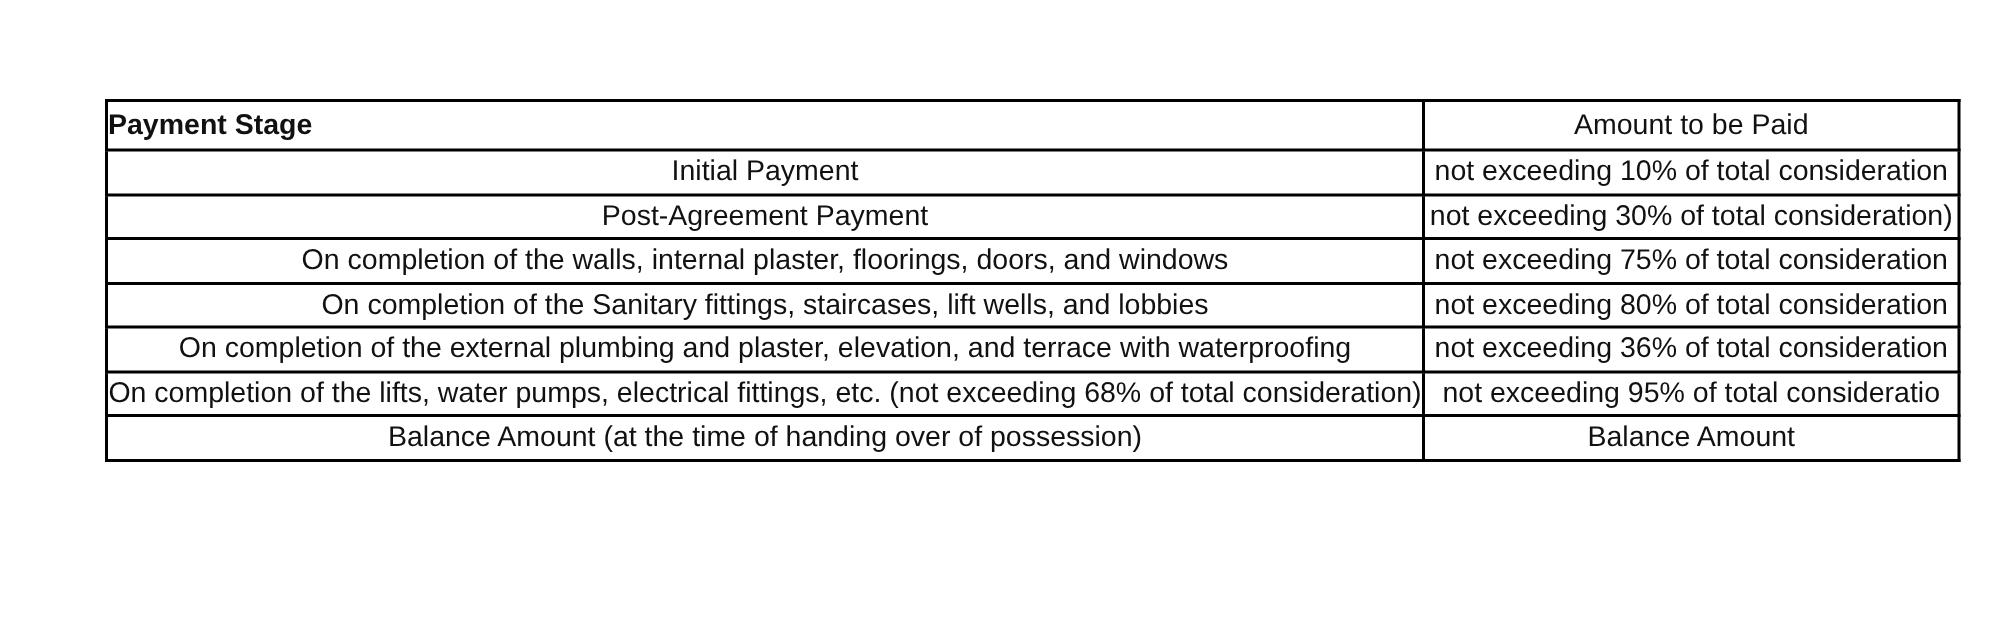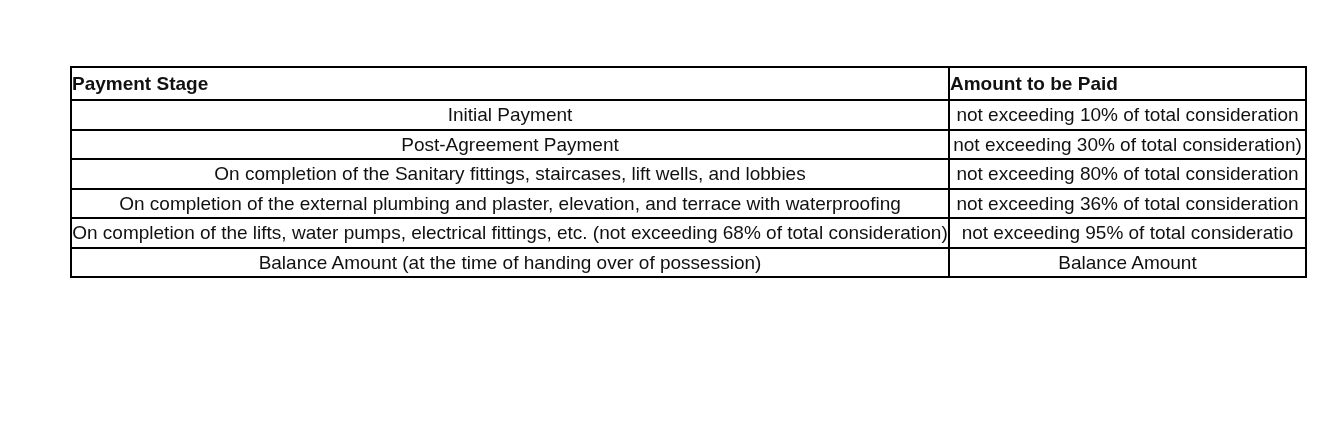--- a/index.html
+++ b/index.html
@@ -38,23 +38,23 @@
   }
   table.payment-schedule thead tr { height: 33px; }
   table.payment-schedule tbody tr { height: 29.5px; }
   th.stage-head {
     text-align: left;
     padding-left: 7px;
     font-size: 20.5px;
     font-weight: bold;
   }
   th.amount-head {
-    text-align: left;
+    text-align: center;
     font-size: 20.5px;
-    font-weight: bold;
+    font-weight: normal;
   }
   td.stage-cell {
     text-align: center;
     padding-left: 7px;
     padding-right: 1px;
   }
   td.amount-cell {
     text-align: center;
   }
 </style>
@@ -75,20 +75,24 @@
   <tbody>
     <tr>
       <td class="stage-cell">Initial Payment</td>
       <td class="amount-cell">not exceeding 10% of total consideration</td>
     </tr>
     <tr>
       <td class="stage-cell">Post-Agreement Payment</td>
       <td class="amount-cell">not exceeding 30% of total consideration)</td>
     </tr>
     <tr>
+      <td class="stage-cell">On completion of the walls, internal plaster, floorings, doors, and windows</td>
+      <td class="amount-cell">not exceeding 75% of total consideration</td>
+    </tr>
+    <tr>
       <td class="stage-cell">On completion of the Sanitary fittings, staircases, lift wells, and lobbies</td>
       <td class="amount-cell">not exceeding 80% of total consideration</td>
     </tr>
     <tr>
       <td class="stage-cell">On completion of the external plumbing and plaster, elevation, and terrace with waterproofing</td>
       <td class="amount-cell">not exceeding 36% of total consideration</td>
     </tr>
     <tr>
       <td class="stage-cell">On completion of the lifts, water pumps, electrical fittings, etc. (not exceeding 68% of total consideration)</td>
       <td class="amount-cell">not exceeding 95% of total consideratio</td>

